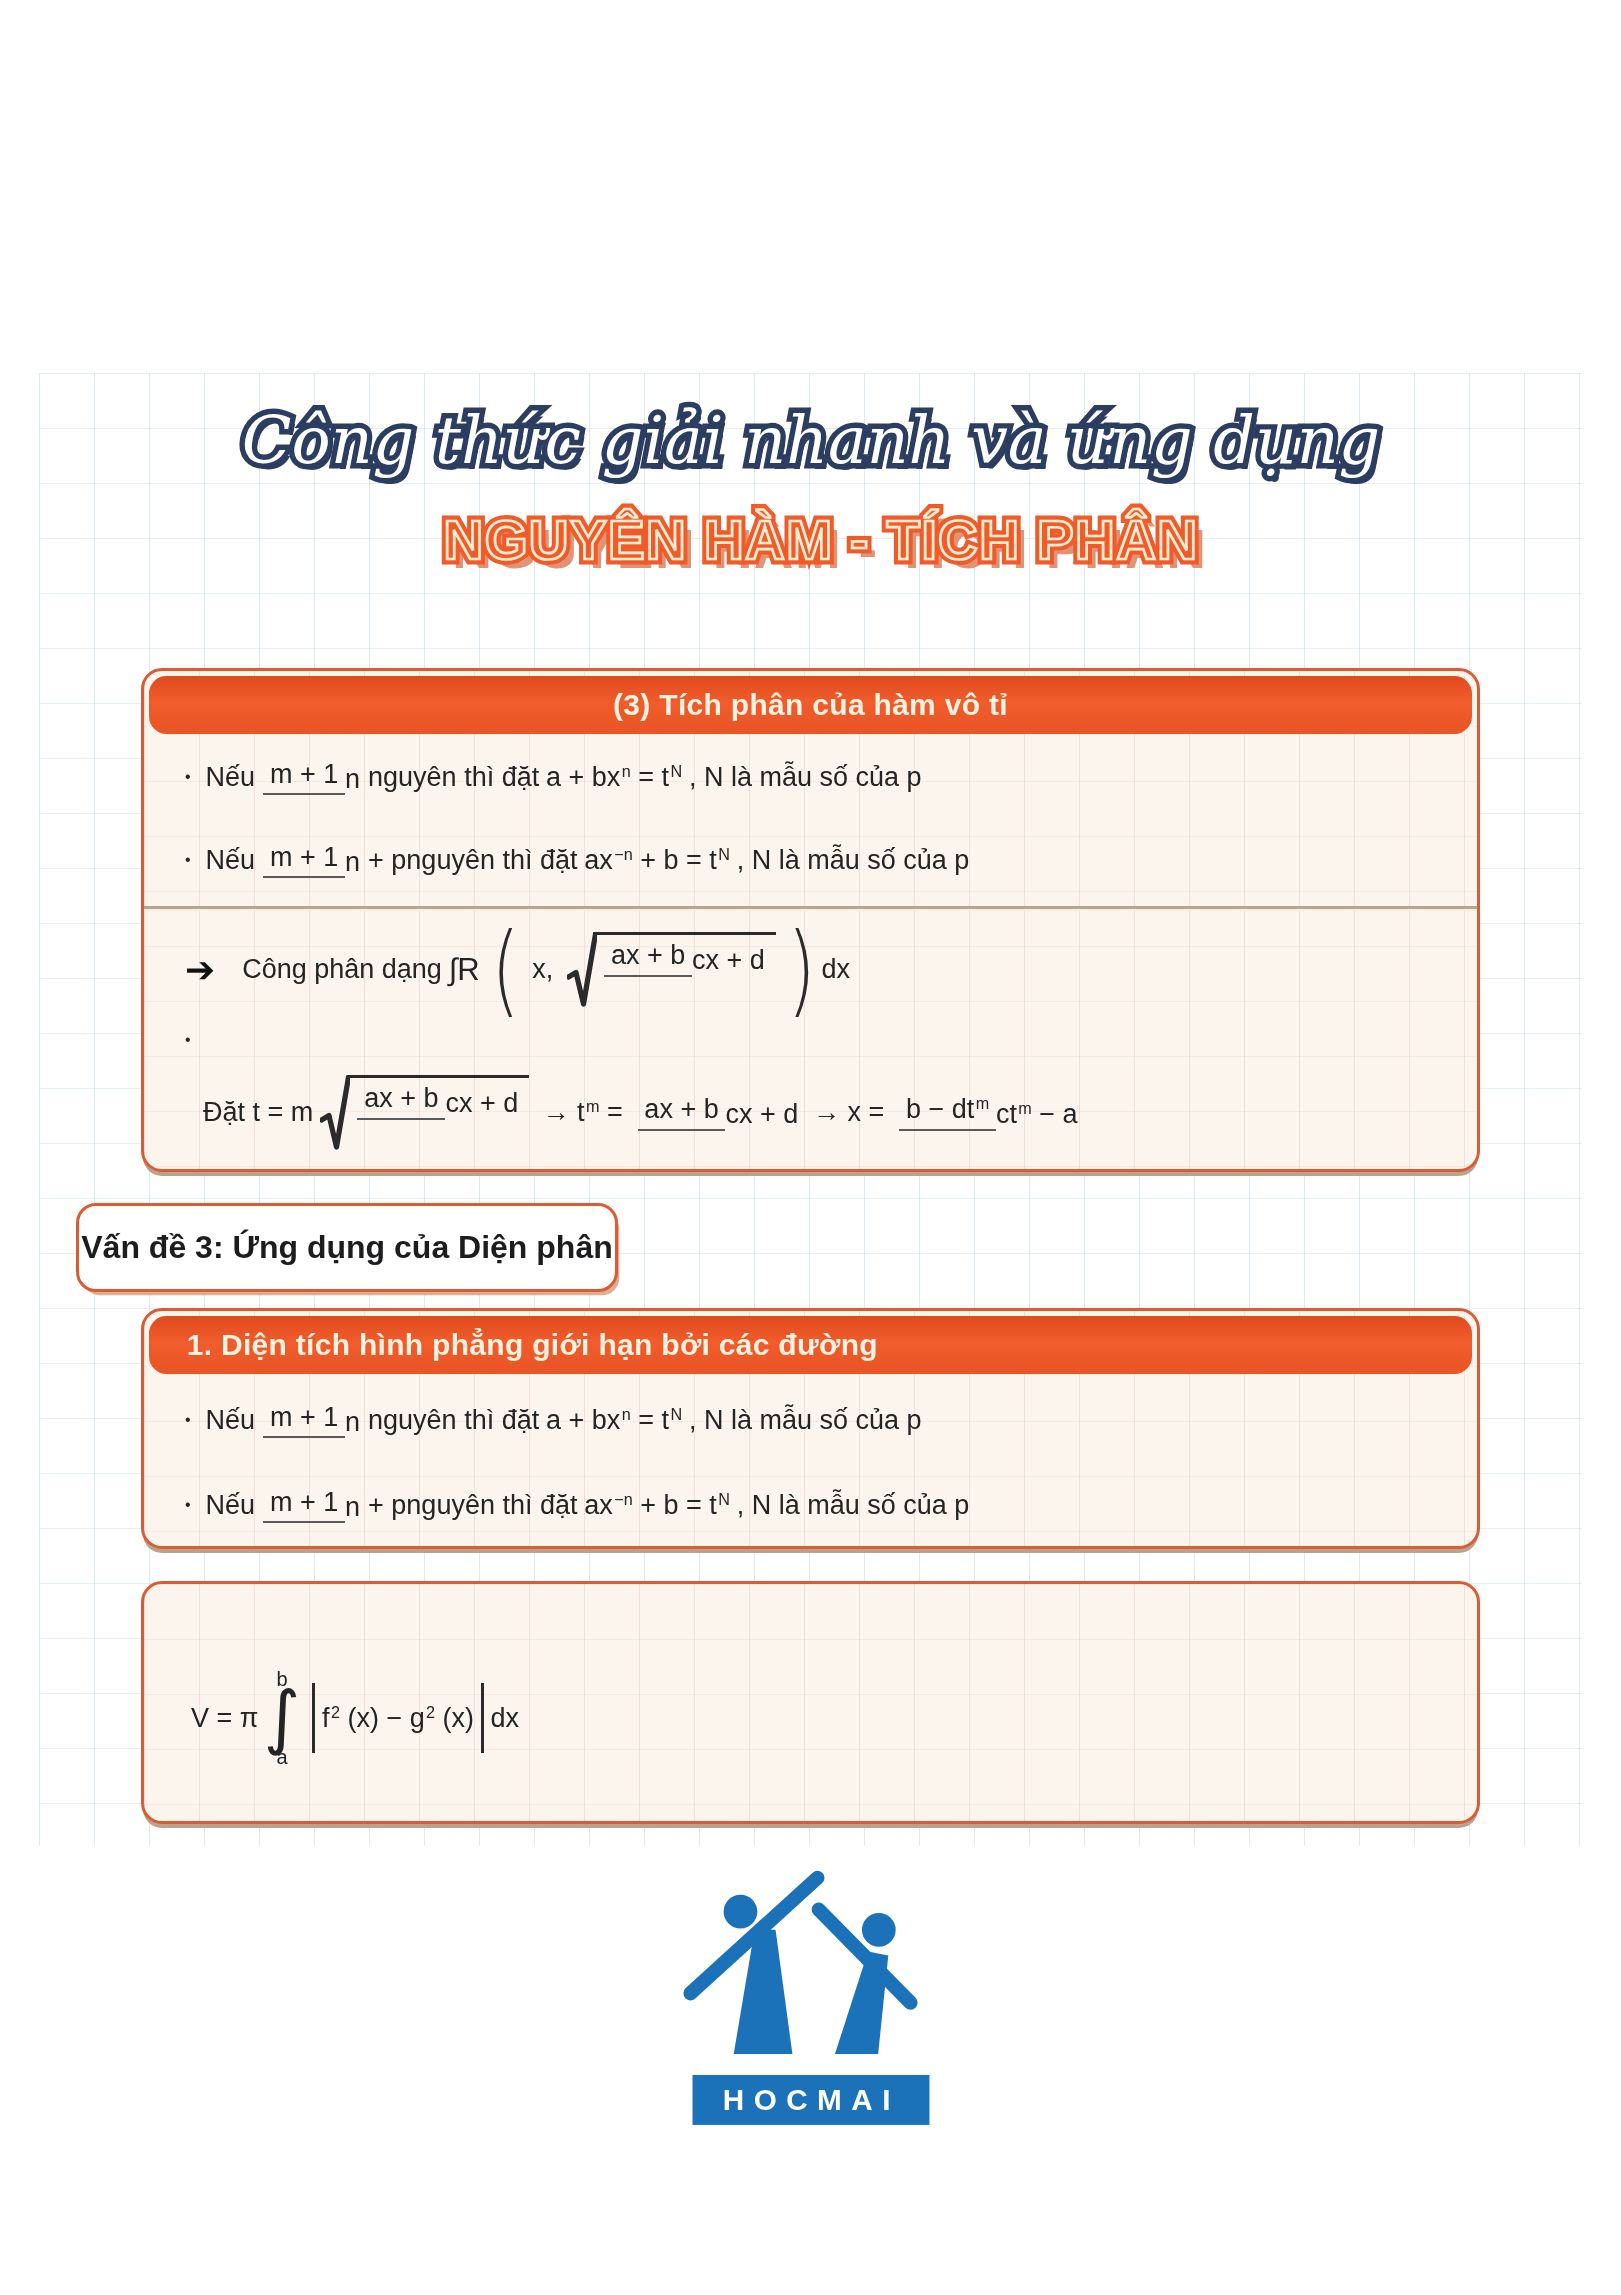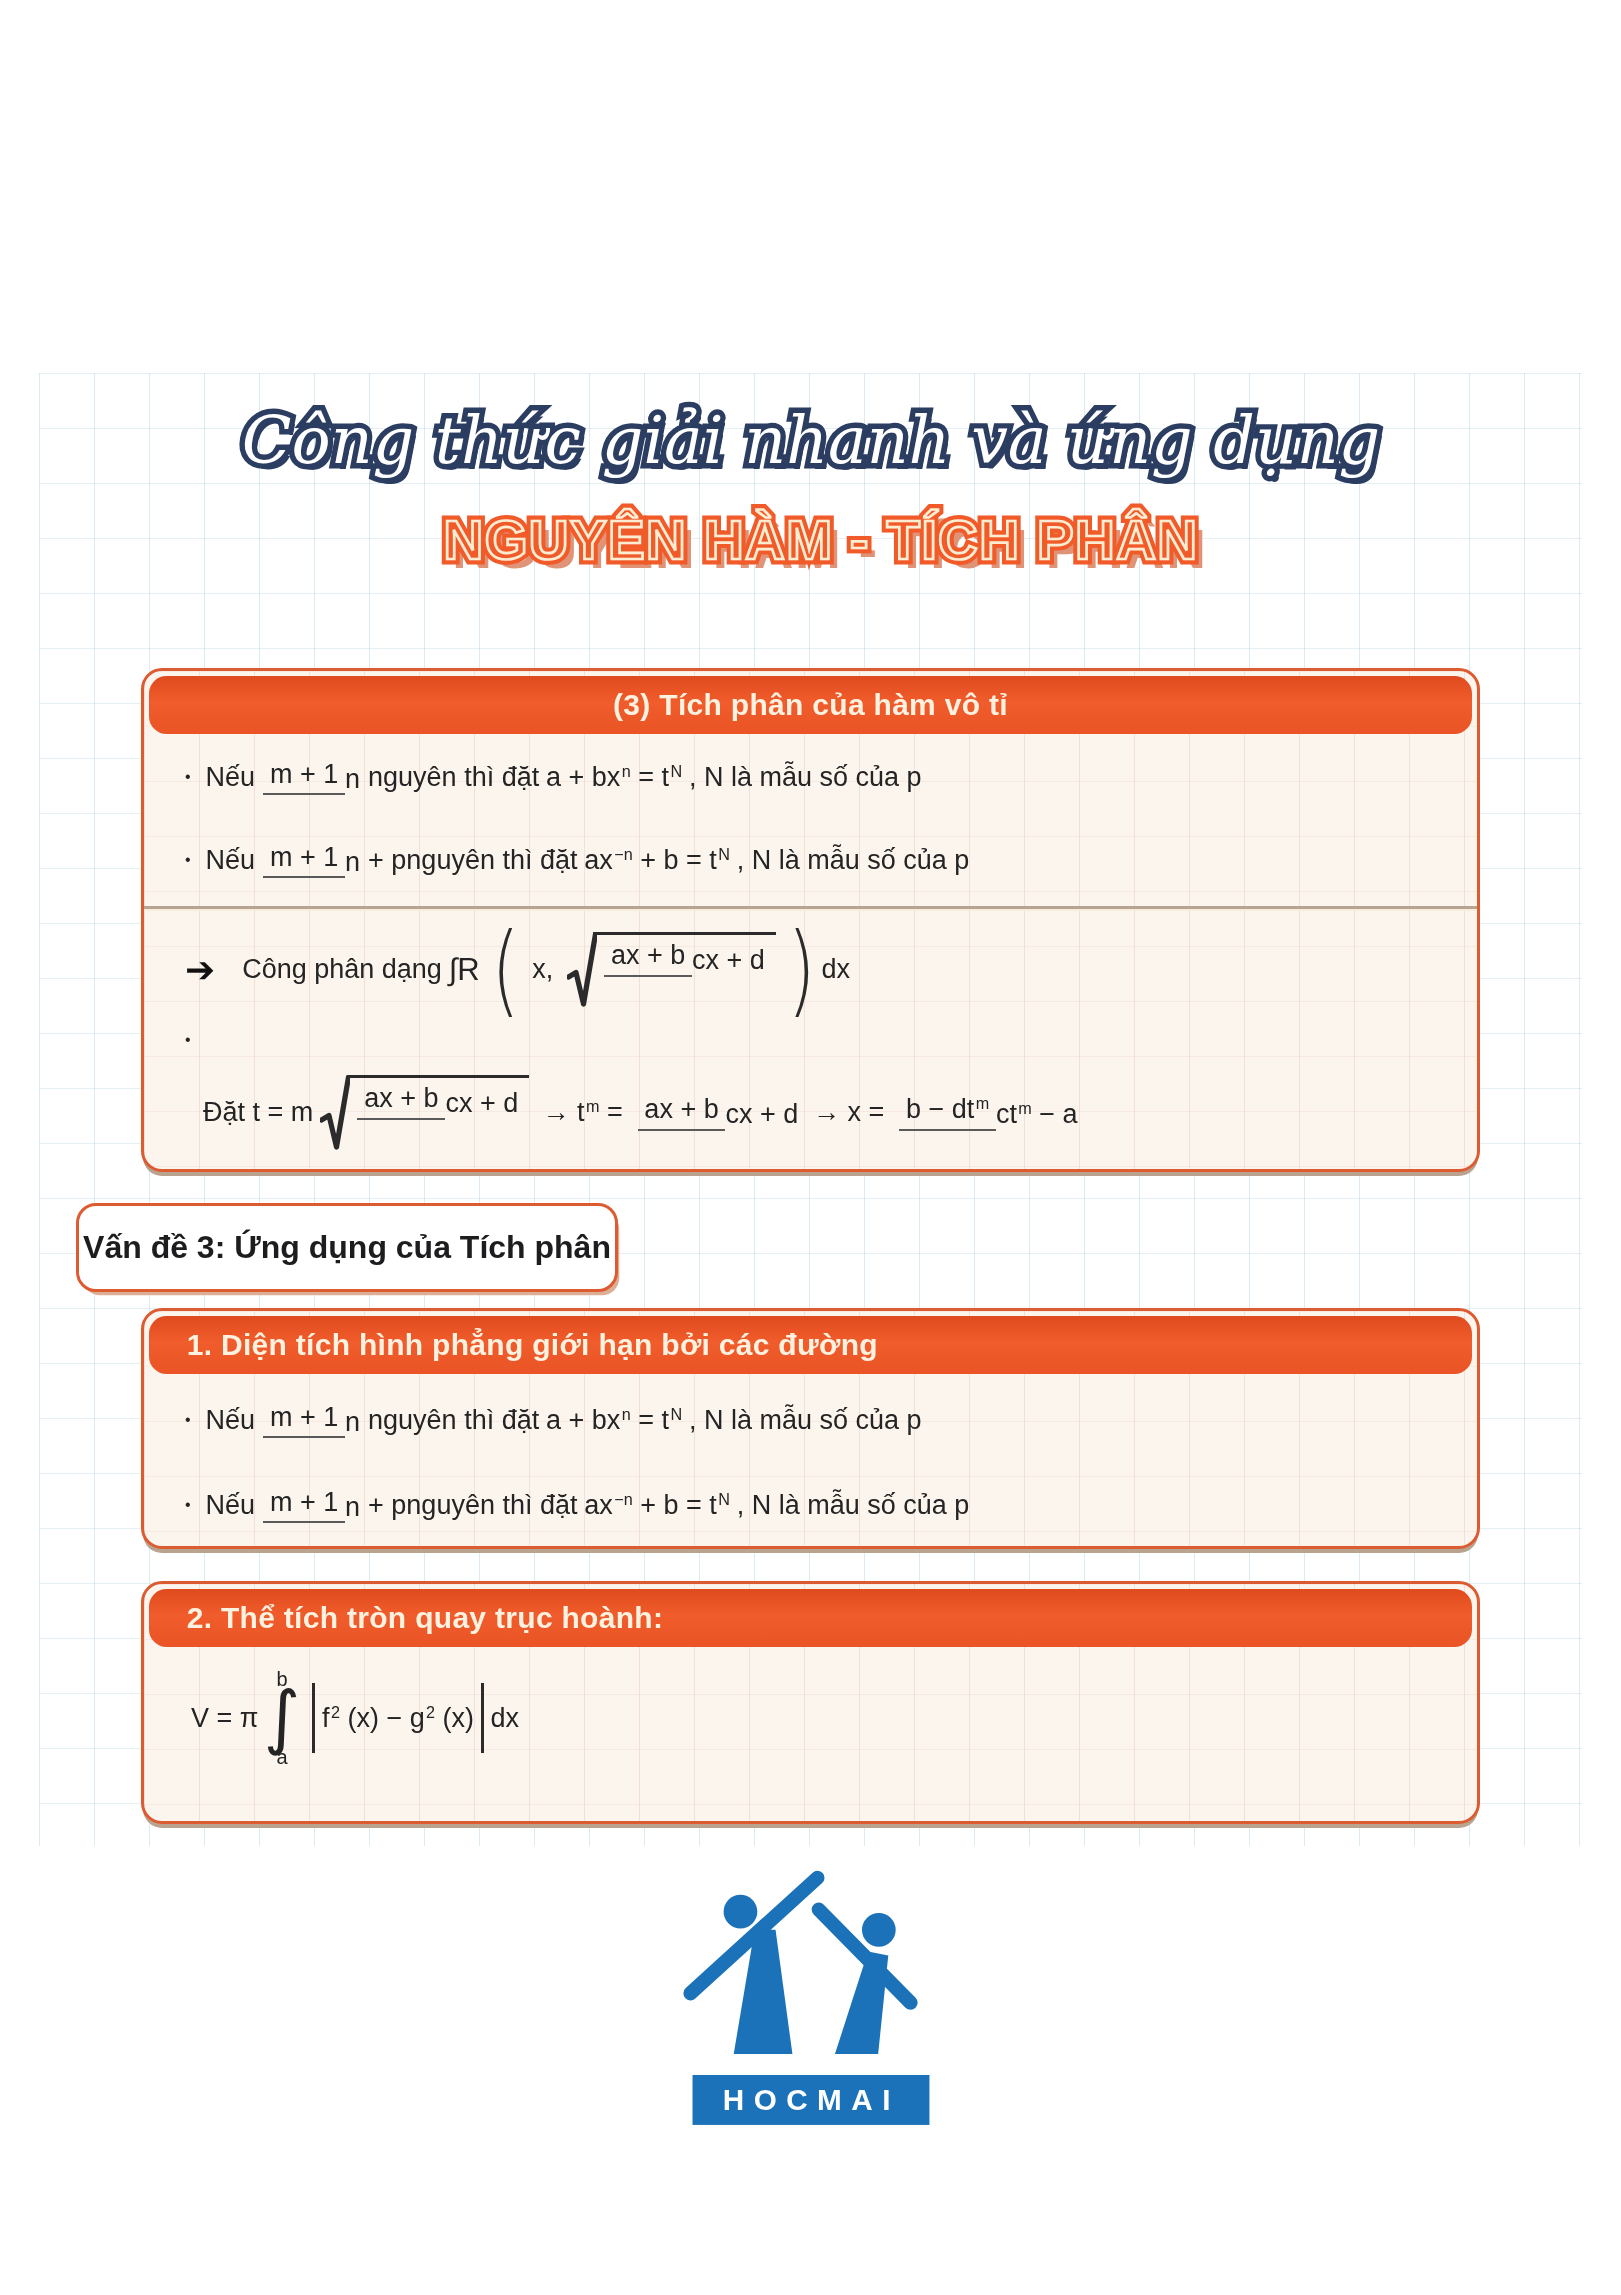--- a/index.html
+++ b/index.html
@@ -189,21 +189,21 @@
     </span>
     <span class="gap">→ x =</span>
     <span class="frac">
       <span class="n"><span>b − dt</span><span class="sup">m</span></span>
       <span class="d"><span>ct</span><span class="sup">m</span><span> − a</span></span>
     </span>
   </div>
 </div>
 
 <div class="chip">
-  <span>Vấn đề 3: Ứng dụng của Tích phân</span>
+  <span>Vấn đề 3: Ứng dụng của Diện phân</span>
 </div>
 
 <div class="panel" style="top:1308px;height:241px;">
   <div class="banner leftal">
     <span>1. Diện tích hình phẳng giới hạn bởi các đường</span>
   </div>
 
   <div class="frow" style="left:41px;top:68px;height:82px;">
     <span class="dot">•</span>
     <span>Nếu</span>
@@ -230,23 +230,20 @@
     <span>nguyên thì đặt</span>
     <span class="gap">
       <span>ax</span><span class="sup">−n</span>
       <span>+ b = t</span><span class="sup">N</span>
     </span>
     <span>, N là mẫu số của p</span>
   </div>
 </div>
 
 <div class="panel" style="top:1581px;height:243px;">
-  <div class="banner leftal">
-    <span>2. Thể tích tròn quay trục hoành:</span>
-  </div>
 
   <div class="frow" style="left:47px;top:80px;height:108px;">
     <span>V = π</span>
     <span class="bigint">
       <span class="lim">b</span>
       <span class="glyph">∫</span>
       <span class="lim">a</span>
     </span>
     <span class="vbar"></span>
     <span>

